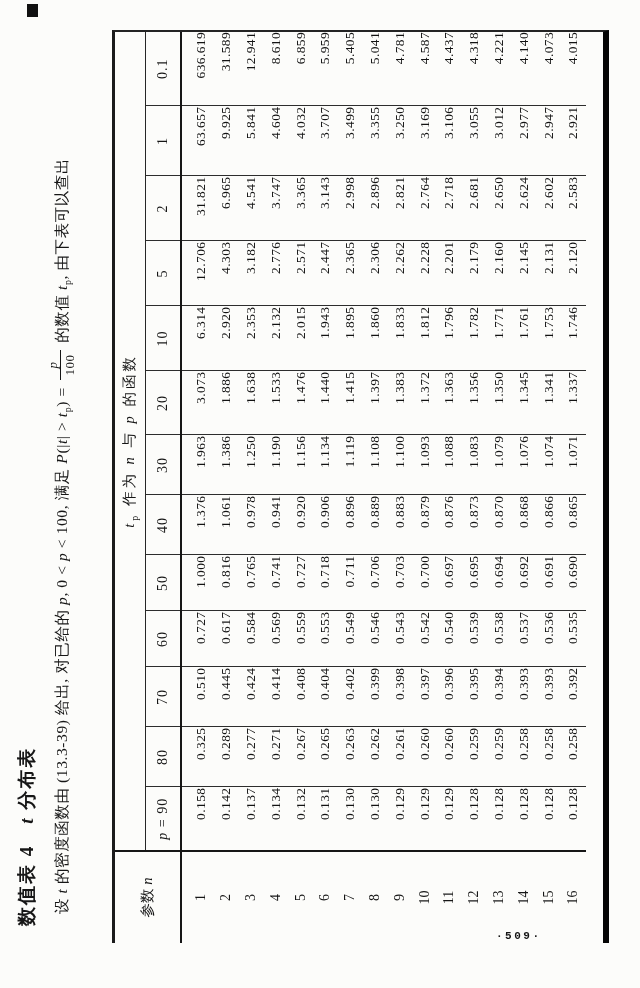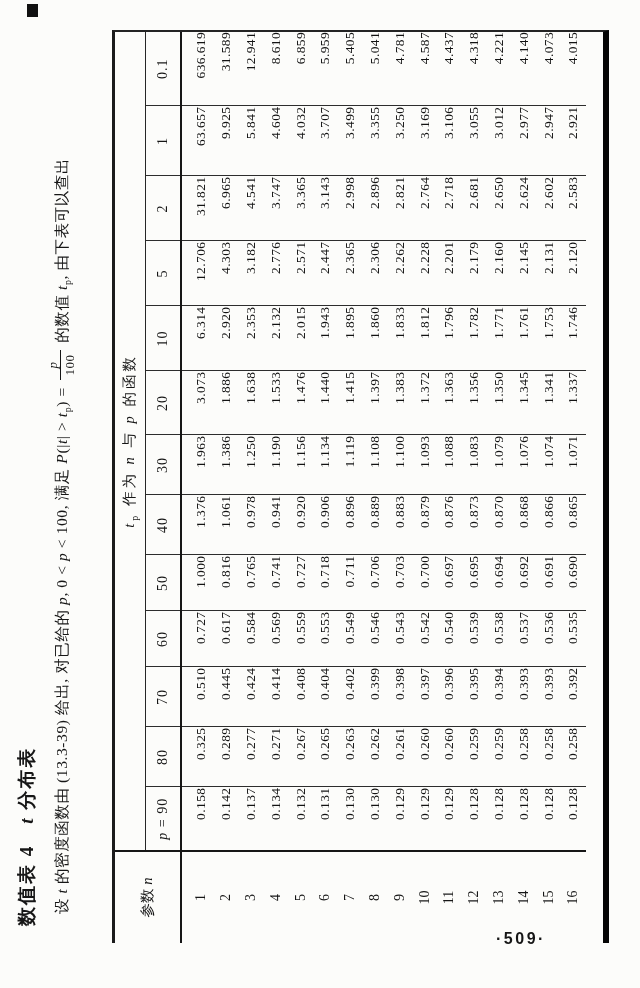--- a/index.html
+++ b/index.html
@@ -81,22 +81,22 @@
   }
   .vcell{
     border-left:1px solid #2d2d2d;
     text-align:right;padding-right:10px;
     font-size:13.5px;letter-spacing:0.4px;
     height:24.8px;color:#121212;
   }
   tbody tr:first-child td{padding-top:7px;}
   .pageno{
     position:absolute;left:496px;top:930px;
-    font-size:16px;font-weight:bold;letter-spacing:2.5px;
-    font-family:Liberation Sans, sans-serif;
+    font-size:11px;font-weight:bold;letter-spacing:2.5px;
+    font-family:Liberation Mono, monospace;
   }
   .speck{
     position:absolute;left:27px;top:4px;width:11px;height:13px;
     background:#111;
   }
 </style>
 </head>
 <body>
 
 <div class="page">

